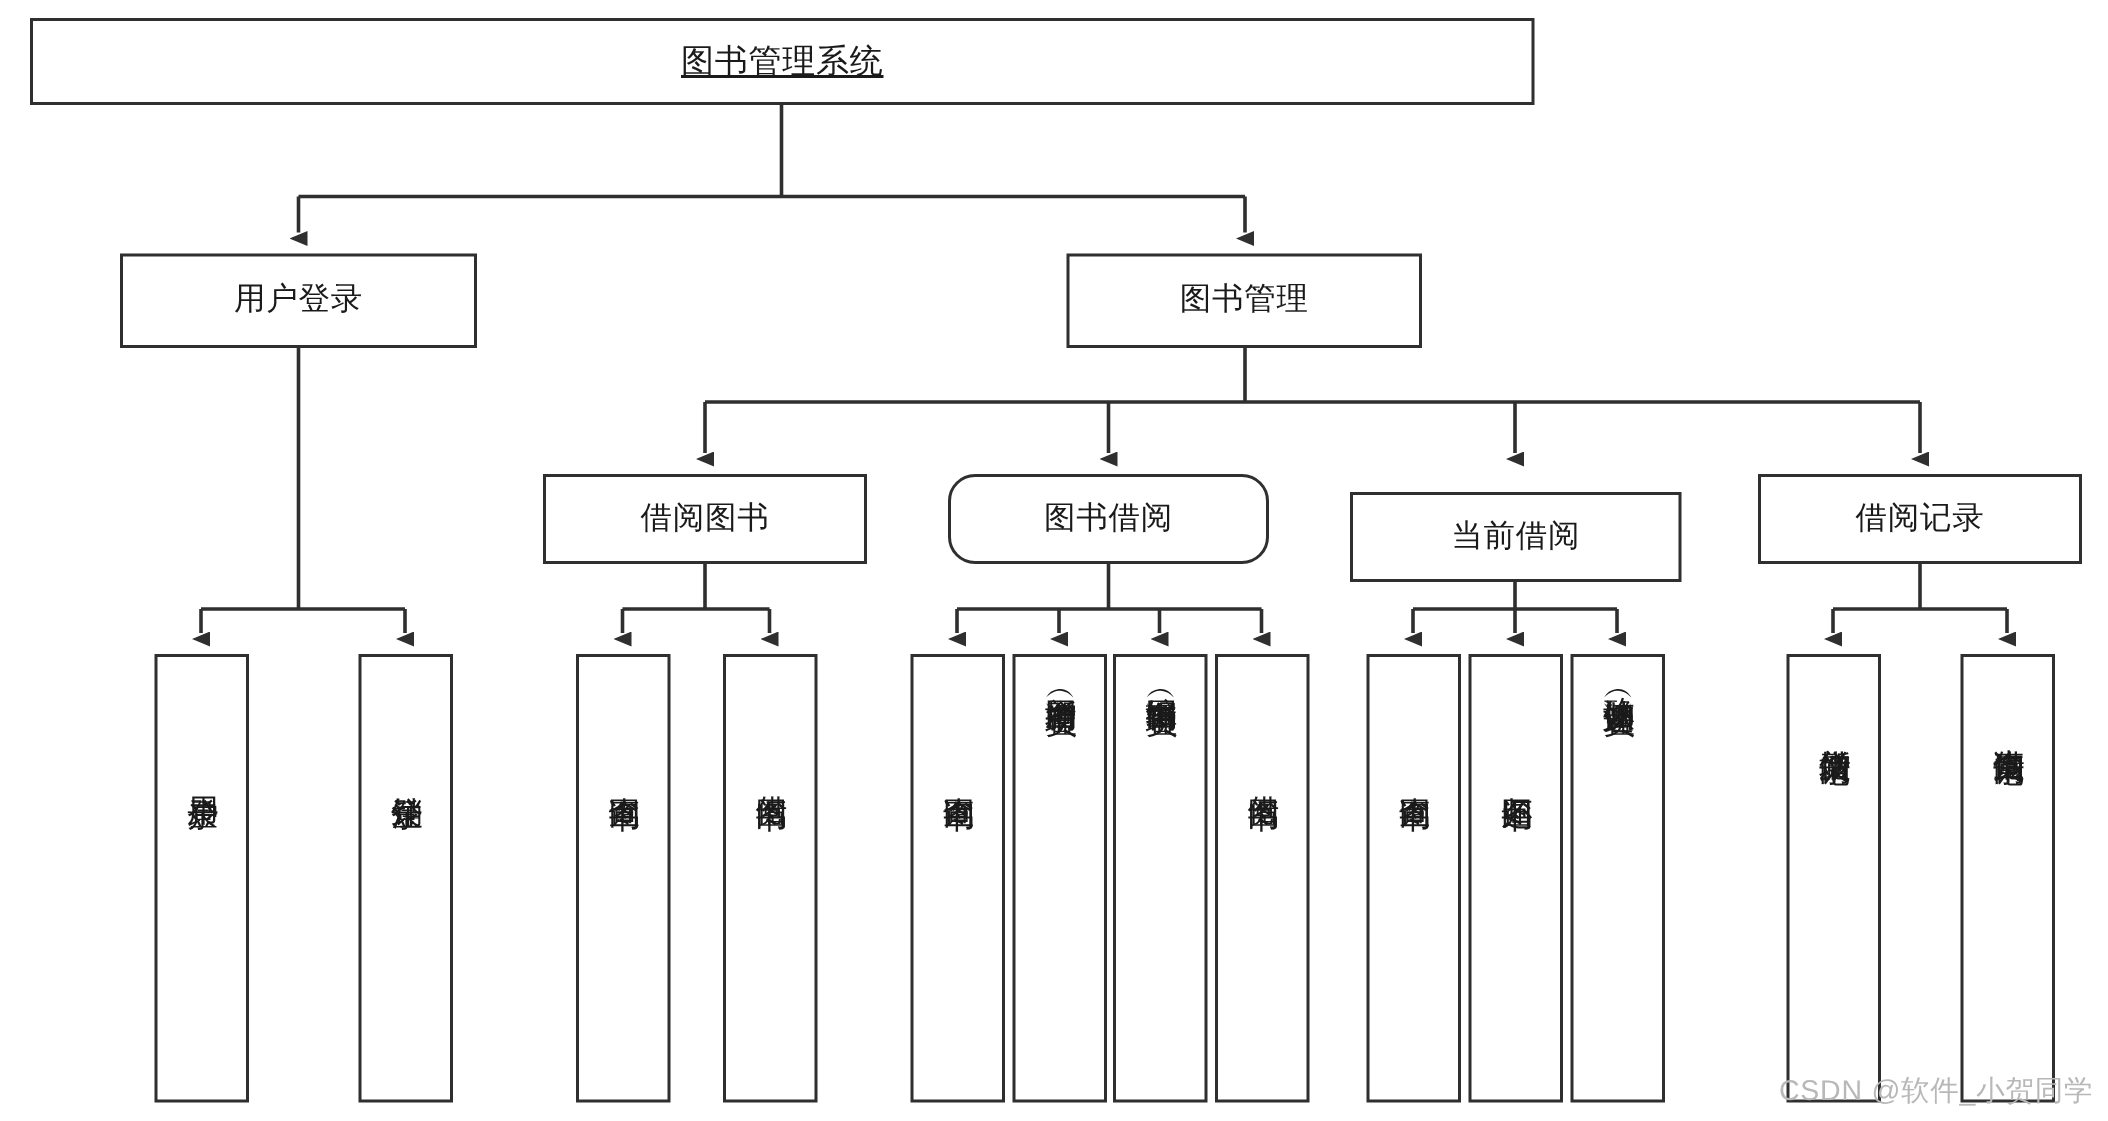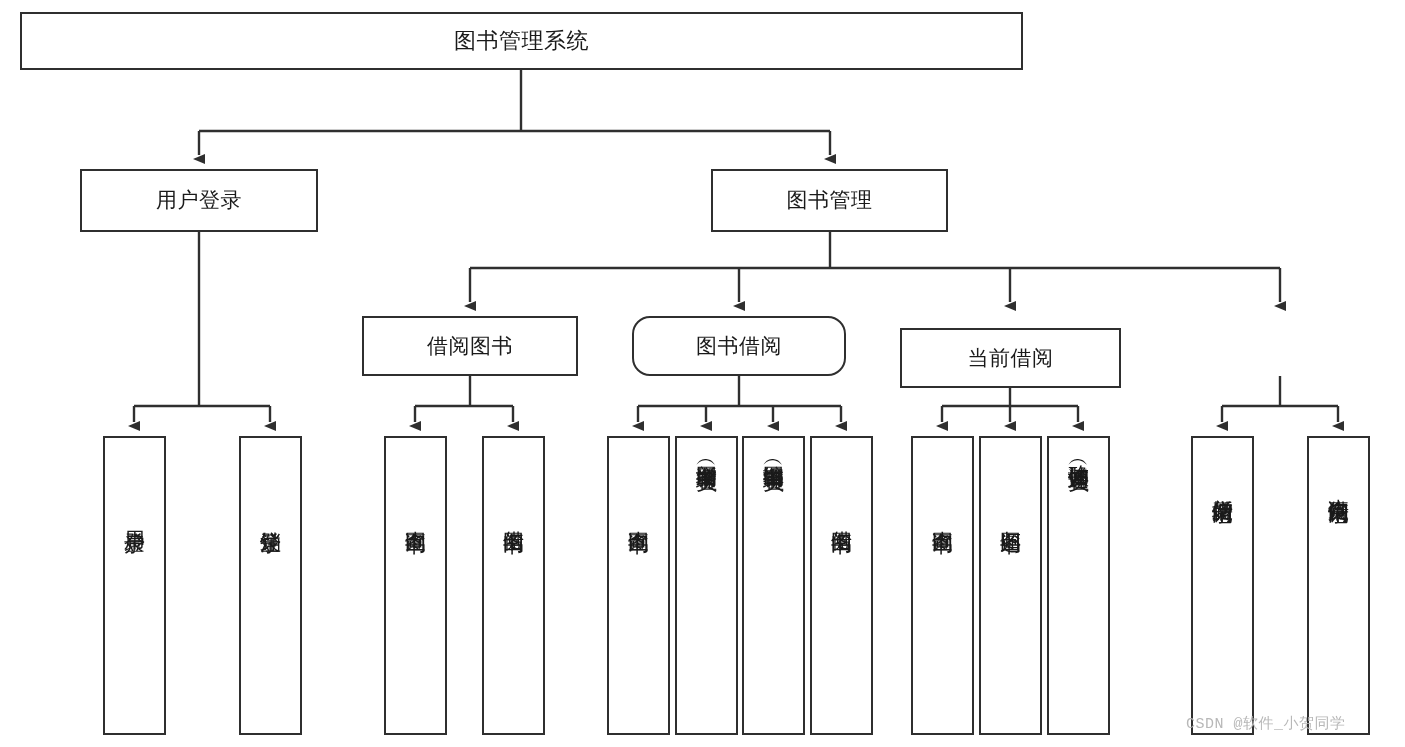--- a/index.html
+++ b/index.html
@@ -60,26 +60,26 @@
     writing-mode: vertical-rl;
     text-orientation: upright;
     font-size: 21px;
     line-height: 1.04;
     letter-spacing: 1px;
   }
   .watermark {
     position: absolute;
     left: 1186px;
     top: 714px;
-    font-size: 15px;
+    font-size: 19px;
     color: #b8b8b8;
     letter-spacing: 0.5px;
     white-space: nowrap;
     z-index: 5;
-    font-family: Liberation Mono, monospace;
+    font-family: Liberation Sans, sans-serif;
   }
 </style>
 </head>
 <body>
 
 <div id="canvas">
 
   <svg class="wires" viewBox="0 0 1405 747">
     <defs>
       <marker id="arrow" markerWidth="10" markerHeight="12" refX="1" refY="6" orient="auto" markerUnits="userSpaceOnUse">
@@ -123,40 +123,43 @@
       <path d="M 1010 406 L 1010 422" marker-end="url(#arrow)"></path>
       <path d="M 1078 406 L 1078 422" marker-end="url(#arrow)"></path>
 
       <path d="M 1280 376 L 1280 406"></path>
       <path d="M 1222 406 L 1338 406"></path>
       <path d="M 1222 406 L 1222 422" marker-end="url(#arrow)"></path>
       <path d="M 1338 406 L 1338 422" marker-end="url(#arrow)"></path>
     </g>
   </svg>
 
-  <div class="node h root" style="left:20px; top:12px; width:1003px; height:58px;">
+  <div class="node h root" style="left:20px; top:12px; width:1003px; height:58px;text-decoration:underline;">
     <span class="label">图书管理系统</span>
   </div>
 
   <div class="node h" style="left:80px; top:169px; width:238px; height:63px;">
     <span class="label">用户登录</span>
   </div>
   <div class="node h" style="left:711px; top:169px; width:237px; height:63px;">
     <span class="label">图书管理</span>
   </div>
 
   <div class="node h" style="left:362px; top:316px; width:216px; height:60px;">
     <span class="label">借阅图书</span>
   </div>
   <div class="node h" style="left:632px; top:316px; width:214px; height:60px;border-radius:18px;">
     <span class="label">图书借阅</span>
   </div>
   <div class="node h" style="left:900px; top:316px; width:221px; height:60px;margin-top:12px;">
     <span class="label">当前借阅</span>
   </div>
+  <div class="node h" style="left:1172px; top:316px; width:216px; height:60px;">
+    <span class="label">借阅记录</span>
+  </div>
 
   <div class="node v" style="left:103px; top:436px; width:63px; height:299px; padding-top:76px;">
     <span class="label">用户登录</span>
   </div>
   <div class="node v" style="left:239px; top:436px; width:63px; height:299px; padding-top:76px;">
     <span class="label">注销登录</span>
   </div>
 
   <div class="node v" style="left:384px; top:436px; width:63px; height:299px; padding-top:76px;">
     <span class="label">查询图书</span>

